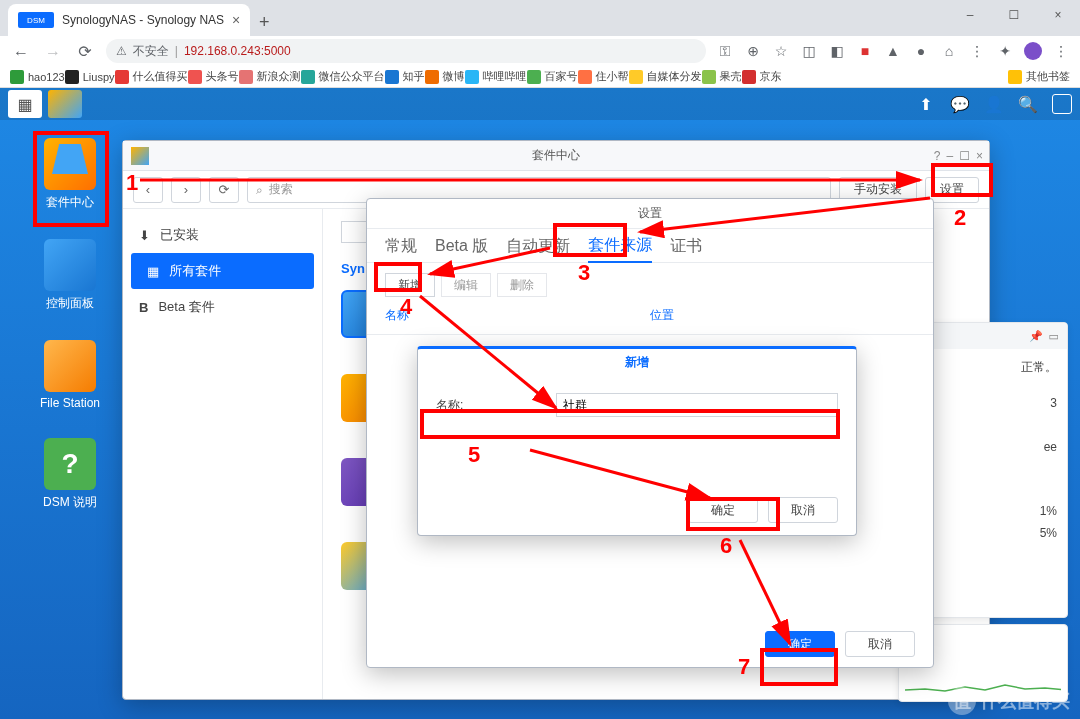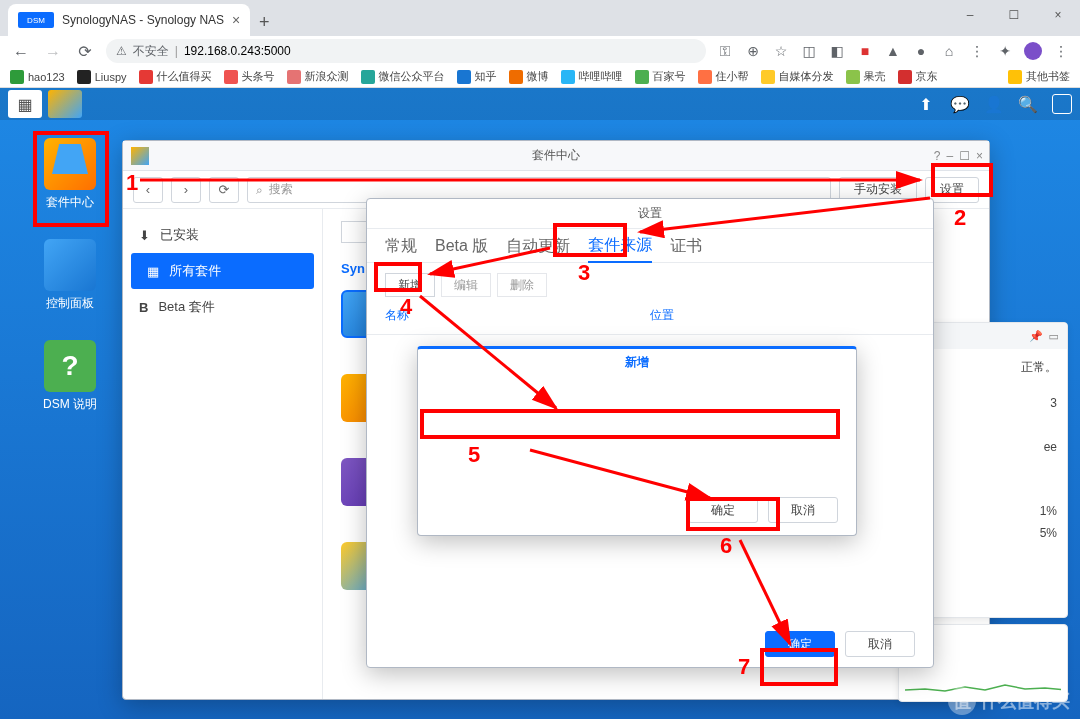--- a/index.html
+++ b/index.html
@@ -15,21 +15,21 @@
 .win-controls { position: absolute; right: 0; top: 0; display: flex; }
 .win-controls span { width: 44px; height: 30px; display: flex; align-items: center; justify-content: center; color: #555; font-size: 12px; }
 
 .addr-bar { height: 30px; display: flex; align-items: center; padding: 0 10px; gap: 10px; }
 .nav-btn { width: 22px; height: 22px; display: flex; align-items: center; justify-content: center; color: #5f6368; font-size: 16px; }
 .url-box { flex: 1; height: 24px; background: #f1f3f4; border-radius: 12px; display: flex; align-items: center; padding: 0 10px; gap: 6px; font-size: 12px; color: #5f6368; }
 .ext-icons { display: flex; gap: 10px; align-items: center; }
 .ext-icons span { width: 18px; height: 18px; display: flex; align-items: center; justify-content: center; color: #5f6368; font-size: 14px; }
 .avatar { width: 22px; height: 22px; border-radius: 50%; background: #7b4fc9; }
 
-.bookmark-bar { height: 22px; display: flex; align-items: center; padding: 0 10px; gap: 12px; font-size: 11px; color: #444; border-bottom: 1px solid #ddd; }
+.bookmark-bar { height: 22px; display: flex; align-items: center; padding: 0 10px; font-size: 11px; color: #444; border-bottom: 1px solid #ddd; }
 .bm { display: flex; align-items: center; gap: 4px; white-space: nowrap; }
 .bm-icon { width: 14px; height: 14px; background: #4a90e2; border-radius: 2px; }
 
 
 .dsm { position: absolute; top: 88px; left: 0; right: 0; bottom: 0; background: linear-gradient(180deg, #1e88e5 0%, #1565c0 100%); }
 .dsm-taskbar { height: 32px; background: rgba(0,0,0,0.12); display: flex; align-items: center; padding: 0 8px; }
 .tb-app { width: 34px; height: 28px; display: flex; align-items: center; justify-content: center; border-radius: 3px; margin-right: 6px; background: #fff; }
 .tb-spacer { flex: 1; }
 .tb-right { display: flex; gap: 14px; align-items: center; }
 .tb-right span { width: 20px; height: 20px; color: #fff; font-size: 16px; display: flex; align-items: center; justify-content: center; }
@@ -116,21 +116,21 @@
     </div>
   </div>
   <div class="addr-bar">
     <span class="nav-btn">←</span>
     <span class="nav-btn" style="opacity:.4">→</span>
     <span class="nav-btn">⟳</span>
     <div class="url-box">
       <span>⚠</span>
       <span>不安全</span>
       <span style="color:#999">|</span>
-      <span style="color:#000000">192.168.0.243:5000</span>
+      <span style="color:#b91c1c">192.168.0.243:5000</span>
     </div>
     <div class="ext-icons">
       <span>⚿</span>
       <span>⊕</span>
       <span>☆</span>
       <span>◫</span>
       <span>◧</span>
       <span style="color:#d33">■</span>
       <span>▲</span>
       <span>●</span>
@@ -225,20 +225,24 @@
   <div class="desktop-icons">
     <div class="dicon">
       <div class="ic ic-pkg"></div>
       <span>套件中心</span>
     </div>
     <div class="dicon">
       <div class="ic ic-cp"></div>
       <span>控制面板</span>
     </div>
     <div class="dicon">
+      <div class="ic ic-fs"></div>
+      <span>File Station</span>
+    </div>
+    <div class="dicon">
       <div class="ic ic-help">?</div>
       <span>DSM 说明</span>
     </div>
   </div>
 
   <div class="window pkgwin">
     <div class="win-title">
       <span class="wicon"></span>
       <span>套件中心</span>
       <div class="win-ctl">
@@ -310,20 +314,24 @@
     </div>
     <div class="dlg-footer">
       <span class="pbtn">确定</span>
       <span class="pbtn sec">取消</span>
     </div>
   </div>
 
   <div class="window add-dlg">
     <div class="dlg-title" style="color:#0a6cff;font-weight:bold;border-bottom:none;height:26px;">新增</div>
     <div class="add-body">
+      <div class="frow">
+        <label>名称:</label>
+        <input value="社群" style="">
+      </div>
     </div>
     <div class="add-footer">
       <span class="pbtn sec" style="border-color:#d0d5dc">确定</span>
       <span class="pbtn sec">取消</span>
     </div>
   </div>
 
   <div class="widget" style="top:234px;height:296px;">
     <div class="widget-head">
         <span>📌</span>

